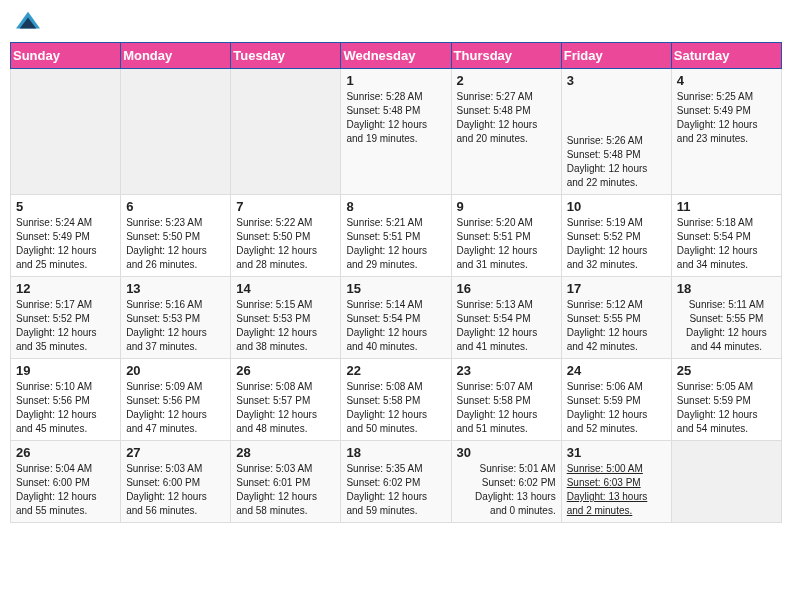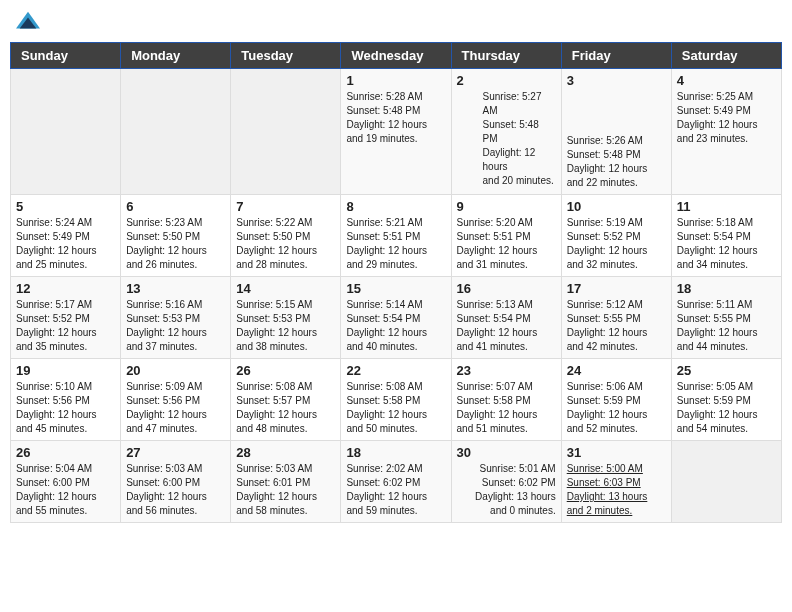--- a/index.html
+++ b/index.html
@@ -47,24 +47,24 @@
       font-size: 16px;
       color: #333;
       font-weight: normal;
     }
     .calendar {
       width: 100%;
       border-collapse: collapse;
       border: 1px solid #ccc;
     }
     .calendar th {
-      background: #404040;
+      background: #ec4899;
       color: #fff;
       text-align: left;
-      padding: 5px 10px;
+      padding: 5px 2px;
       font-size: 13px;
       font-weight: bold;
       border: 1px solid #2255aa;
     }
     .calendar td {
       vertical-align: top;
       padding: 4px 5px;
       border: 1px solid #ddd;
       width: 110px;
       min-height: 80px;
@@ -132,21 +132,21 @@
         <td class="empty-cell"></td>
         <td>
           <span class="day-number">1</span>
           <div class="day-info" style="white-space: pre-line;">Sunrise: 5:28 AM
 Sunset: 5:48 PM
 Daylight: 12 hours
 and 19 minutes.</div>
         </td>
         <td>
           <span class="day-number">2</span>
-          <div class="day-info" style="white-space: pre-line; margin-left: 26px;">Sunrise: 5:27 AM
+          <div class="day-info" style="white-space: pre-line;">Sunrise: 5:27 AM
 Sunset: 5:48 PM
 Daylight: 12 hours
 and 20 minutes.</div>
         </td>
         <td>
           <span class="day-number">3</span>
           <div class="day-info" style="white-space: pre-line; margin-top: 46px;">Sunrise: 5:26 AM
 Sunset: 5:48 PM
 Daylight: 12 hours
 and 22 minutes.</div>
@@ -248,21 +248,21 @@
         </td>
         <td>
           <span class="day-number">17</span>
           <div class="day-info" style="white-space: pre-line;">Sunrise: 5:12 AM
 Sunset: 5:55 PM
 Daylight: 12 hours
 and 42 minutes.</div>
         </td>
         <td>
           <span class="day-number">18</span>
-          <div class="day-info" style="white-space: pre-line;">Sunrise: 5:11 AM
+          <div class="day-info" style="white-space: pre-line; text-align: center;">Sunrise: 5:11 AM
 Sunset: 5:55 PM
 Daylight: 12 hours
 and 44 minutes.</div>
         </td>
       </tr>
       <tr>
         <td>
           <span class="day-number">19</span>
           <div class="day-info" style="white-space: pre-line;">Sunrise: 5:10 AM
 Sunset: 5:56 PM
@@ -329,21 +329,21 @@
         </td>
         <td>
           <span class="day-number">28</span>
           <div class="day-info" style="white-space: pre-line;">Sunrise: 5:03 AM
 Sunset: 6:01 PM
 Daylight: 12 hours
 and 58 minutes.</div>
         </td>
         <td>
           <span class="day-number">18</span>
-          <div class="day-info" style="white-space: pre-line;">Sunrise: 2:02 AM
+          <div class="day-info" style="white-space: pre-line;">Sunrise: 5:35 AM
 Sunset: 6:02 PM
 Daylight: 12 hours
 and 59 minutes.</div>
         </td>
         <td>
           <span class="day-number">30</span>
           <div class="day-info" style="white-space: pre-line; text-align: right;">Sunrise: 5:01 AM
 Sunset: 6:02 PM
 Daylight: 13 hours
 and 0 minutes.</div>

